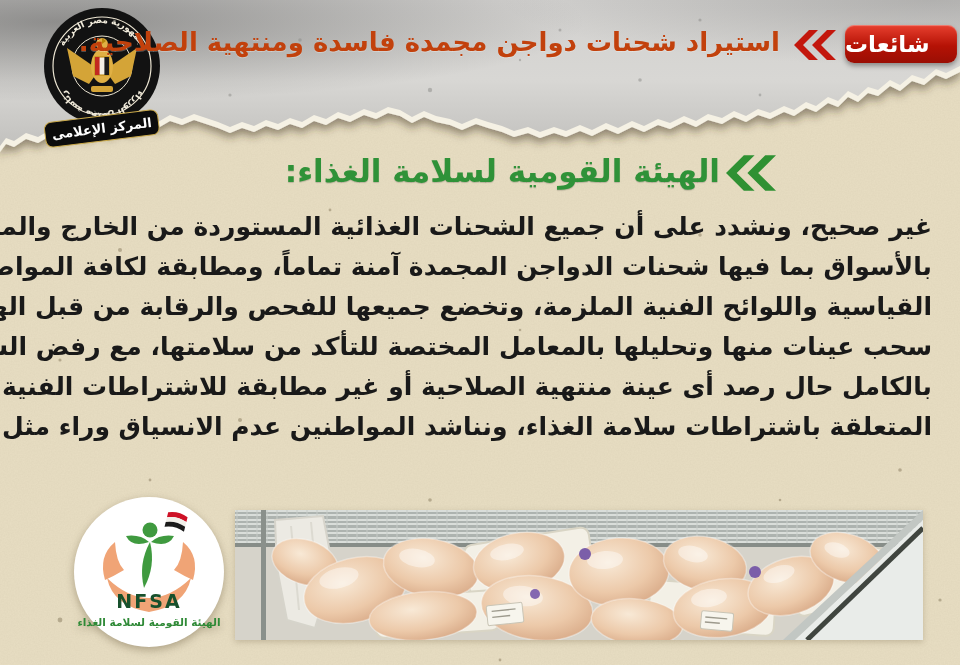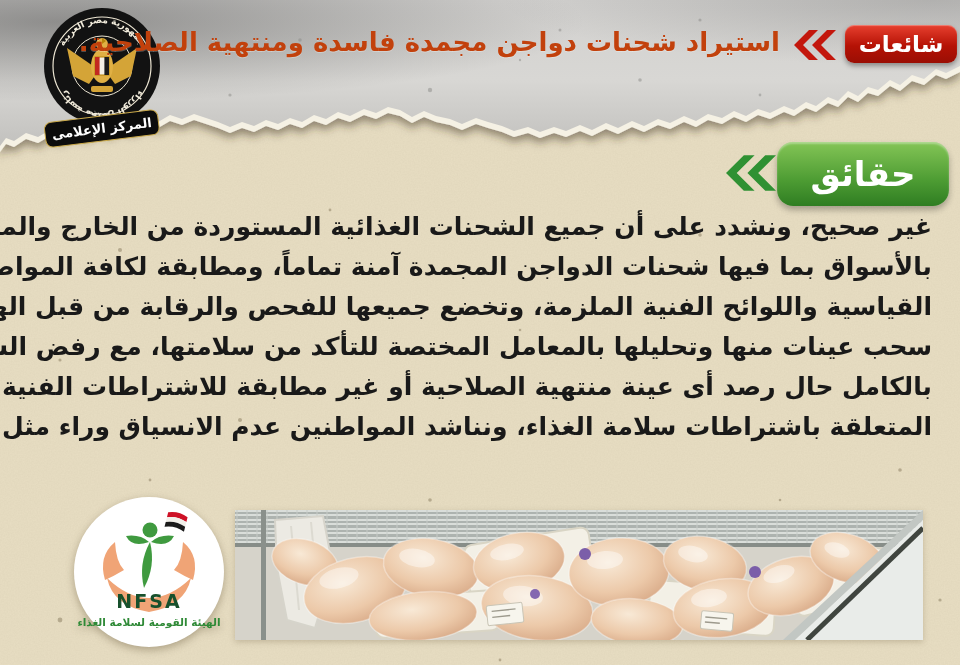--- a/index.html
+++ b/index.html
@@ -10,21 +10,21 @@
   }
   .layer{position:absolute;inset:0;}
   svg{display:block;}
 
   
   .rumor-badge{
     position:absolute;left:845px;top:25px;width:112px;height:38px;
     border-radius:9px;
     background:linear-gradient(180deg,#e8402f,#b51205 55%,#9a0e04);
     box-shadow:0 3px 5px rgba(0,0,0,.35), inset 0 1px 1px rgba(255,255,255,.35);
-    display:flex;align-items:center;justify-content:center;
+    display:flex;align-items:center;justify-content:flex-start;
     color:#fff;font-weight:bold;font-size:23px;z-index:3;
   }
   .rumor-chevrons{position:absolute;left:789px;top:30px;z-index:3;}
   .rumor-text{
     position:absolute;left:80px;top:27px;width:700px;z-index:3;
     direction:rtl;text-align:left;white-space:nowrap;
     color:#c2410c;font-weight:bold;font-size:26px;
     text-shadow:0 1px 0 rgba(255,255,255,.25);
   }
   .emblem{position:absolute;left:33px;top:4px;z-index:3;}
@@ -173,27 +173,25 @@
 
   <div class="rumor-badge">
     <span>شائعات</span>
   </div>
   <svg class="rumor-chevrons" width="52" height="30" viewBox="0 0 56 40">
     <polygon points="20,0 32,0 12,20 32,40 20,40 0,20" fill="#c3170c"></polygon>
     <polygon points="44,0 56,0 36,20 56,40 44,40 24,20" fill="#c3170c"></polygon>
   </svg>
   <div class="rumor-text" dir="rtl">استيراد شحنات دواجن مجمدة فاسدة ومنتهية الصلاحية.</div>
 
-  <div class="fact-badge">
-    <span>حقائق</span>
-  </div>
   <svg class="fact-chevrons" width="50" height="44" viewBox="0 0 56 40">
     <polygon points="20,0 32,0 12,20 32,40 20,40 0,20" fill="#2f9133"></polygon>
     <polygon points="44,0 56,0 36,20 56,40 44,40 24,20" fill="#2f9133"></polygon>
   </svg>
+  <div class="fact-heading" dir="rtl">الهيئة القومية لسلامة الغذاء:</div>
 
   <div class="body-text" dir="rtl">
     <div>غير صحيح، ونشدد على أن جميع الشحنات الغذائية المستوردة من الخارج والمتداولة</div>
     <div>بالأسواق بما فيها شحنات الدواجن المجمدة آمنة تماماً، ومطابقة لكافة المواصفات</div>
     <div>القياسية واللوائح الفنية الملزمة، وتخضع جميعها للفحص والرقابة من قبل الهيئة، ويتم</div>
     <div>سحب عينات منها وتحليلها بالمعامل المختصة للتأكد من سلامتها، مع رفض الشحنة</div>
     <div>بالكامل حال رصد أى عينة منتهية الصلاحية أو غير مطابقة للاشتراطات الفنية الدولية</div>
     <div>المتعلقة باشتراطات سلامة الغذاء، ونناشد المواطنين عدم الانسياق وراء مثل تلك</div>
   </div>
 

